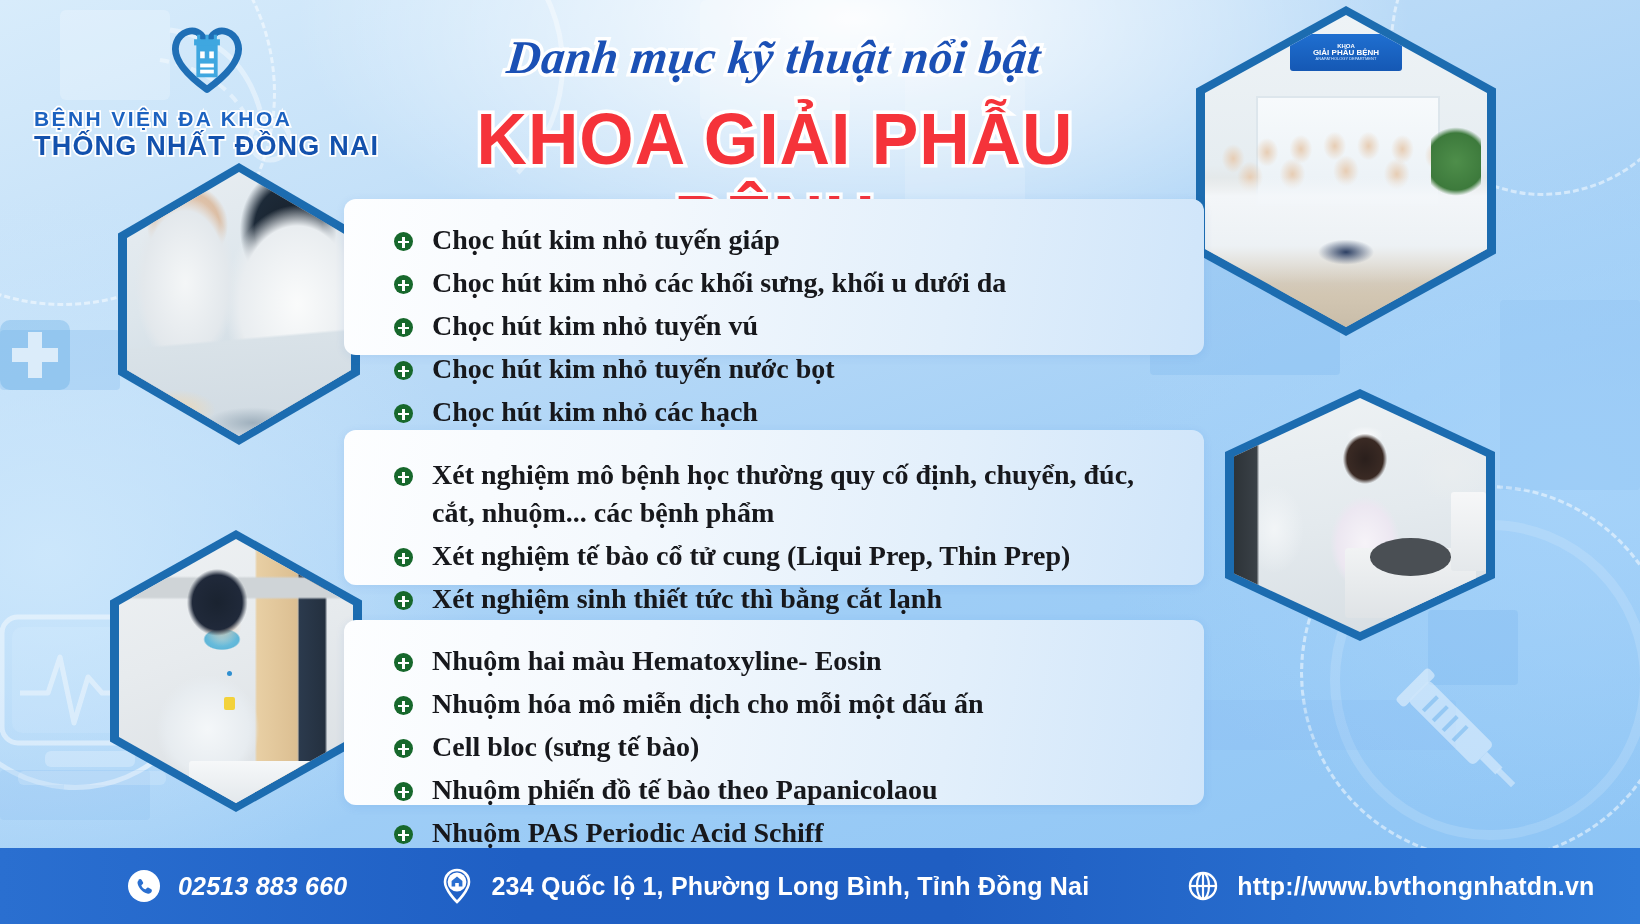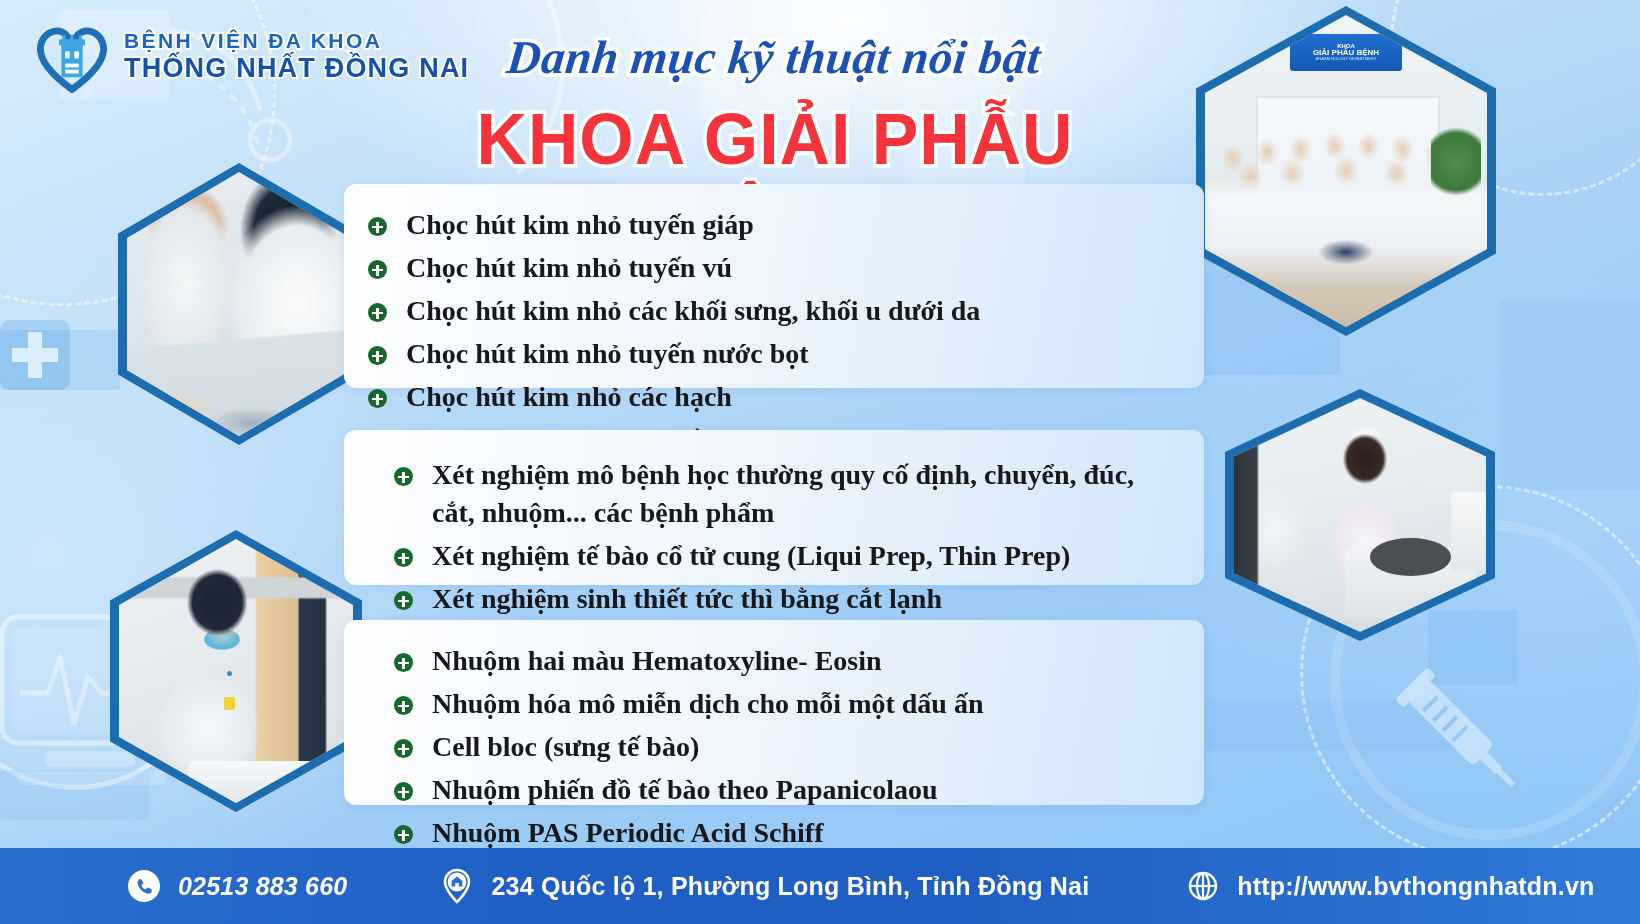--- a/index.html
+++ b/index.html
@@ -41,21 +41,21 @@
   }
   .softbox-d{
     background:rgba(120,178,236,.28);
     border-radius:4px;
   }
   .wm{opacity:.45;}
   .wm svg{display:block;}
 
   
   .logo-wrap{
-    position:absolute;left:34px;top:18px;display:flex;align-items:center;gap:14px;
+    position:absolute;left:34px;top:18px;display:flex;align-items:center;gap:14px;flex-direction:column;
   }
   .logo-mark{width:76px;height:76px;flex:0 0 auto;}
   .logo-text{display:flex;flex-direction:column;line-height:1;}
   .logo-l1{
     font-size:21px;font-weight:bold;letter-spacing:2.4px;color:#1c62c0;
     -webkit-text-stroke:3.5px #ffffff;paint-order:stroke fill;
     font-family:"Liberation Sans", sans-serif;
   }
   .logo-l2{
     font-size:27px;font-weight:bold;letter-spacing:1.2px;color:#1351ad;margin-top:4px;
@@ -103,21 +103,21 @@
     position:absolute;left:0;top:11px;
     width:19px;height:19px;border-radius:50%;
     background:#17682c;
   }
   .bullet:before,.bullet:after{
     content:"";position:absolute;background:#ffffff;
   }
   .bullet:before{left:4px;top:8.5px;width:11px;height:2.6px;}
   .bullet:after{left:8.2px;top:4.5px;width:2.6px;height:11px;}
 
-  #panel1{left:344px;top:184px;width:860px;height:204px;padding:22px 30px 0 24px;box-sizing:border-box;}
+  #panel1{left:344px;top:199px;width:860px;height:156px;padding:22px 30px 0 50px;box-sizing:border-box;}
   #panel2{left:344px;top:430px;width:860px;height:155px;padding:26px 30px 0 50px;box-sizing:border-box;}
   #panel3{left:344px;top:620px;width:860px;height:185px;padding:22px 30px 0 50px;box-sizing:border-box;}
 
   
   .hex{
     position:absolute;
     clip-path:polygon(50% 0%,100% 25%,100% 75%,50% 100%,0% 75%,0% 25%);
     background:#1c6cb0;
   }
   .hex-inner{
@@ -321,22 +321,22 @@
           radial-gradient(ellipse 66px 70px at 38% 72%, #f4f7f9 0%, #e7ecf0 62%, rgba(0,0,0,0) 78%);"></div>
       <div style="position:absolute;left:46%;top:50%;width:5px;height:5px;border-radius:50%;background:#2f8fd0;"></div>
       <div style="position:absolute;left:45%;top:60%;width:11px;height:13px;border-radius:2px;background:#f3d23b;"></div>
       <div style="position:absolute;left:30%;top:84%;width:62%;height:16%;background:linear-gradient(180deg,#f6f8f9,#e3e8ec);border-radius:3px;"></div>
     </div>
   </div>
 
   <div class="panel" id="panel1">
     <ul>
       <li><span class="bullet"></span><span>Chọc hút kim nhỏ tuyến giáp</span></li>
+      <li><span class="bullet"></span><span>Chọc hút kim nhỏ các khối sưng, khối u dưới da</span></li>
       <li><span class="bullet"></span><span>Chọc hút kim nhỏ tuyến vú</span></li>
-      <li><span class="bullet"></span><span>Chọc hút kim nhỏ các khối sưng, khối u dưới da</span></li>
       <li><span class="bullet"></span><span>Chọc hút kim nhỏ tuyến nước bọt</span></li>
       <li><span class="bullet"></span><span>Chọc hút kim nhỏ các hạch</span></li>
       <li><span class="bullet"></span><span>Chọc hút kim nhỏ mô mềm</span></li>
     </ul>
   </div>
 
   <div class="panel" id="panel2">
     <ul>
       <li><span class="bullet"></span><span>Xét nghiệm mô bệnh học thường quy cố định, chuyển, đúc, cắt, nhuộm... các bệnh phẩm</span></li>
       <li><span class="bullet"></span><span>Xét nghiệm tế bào cổ tử cung (Liqui Prep, Thin Prep)</span></li>

